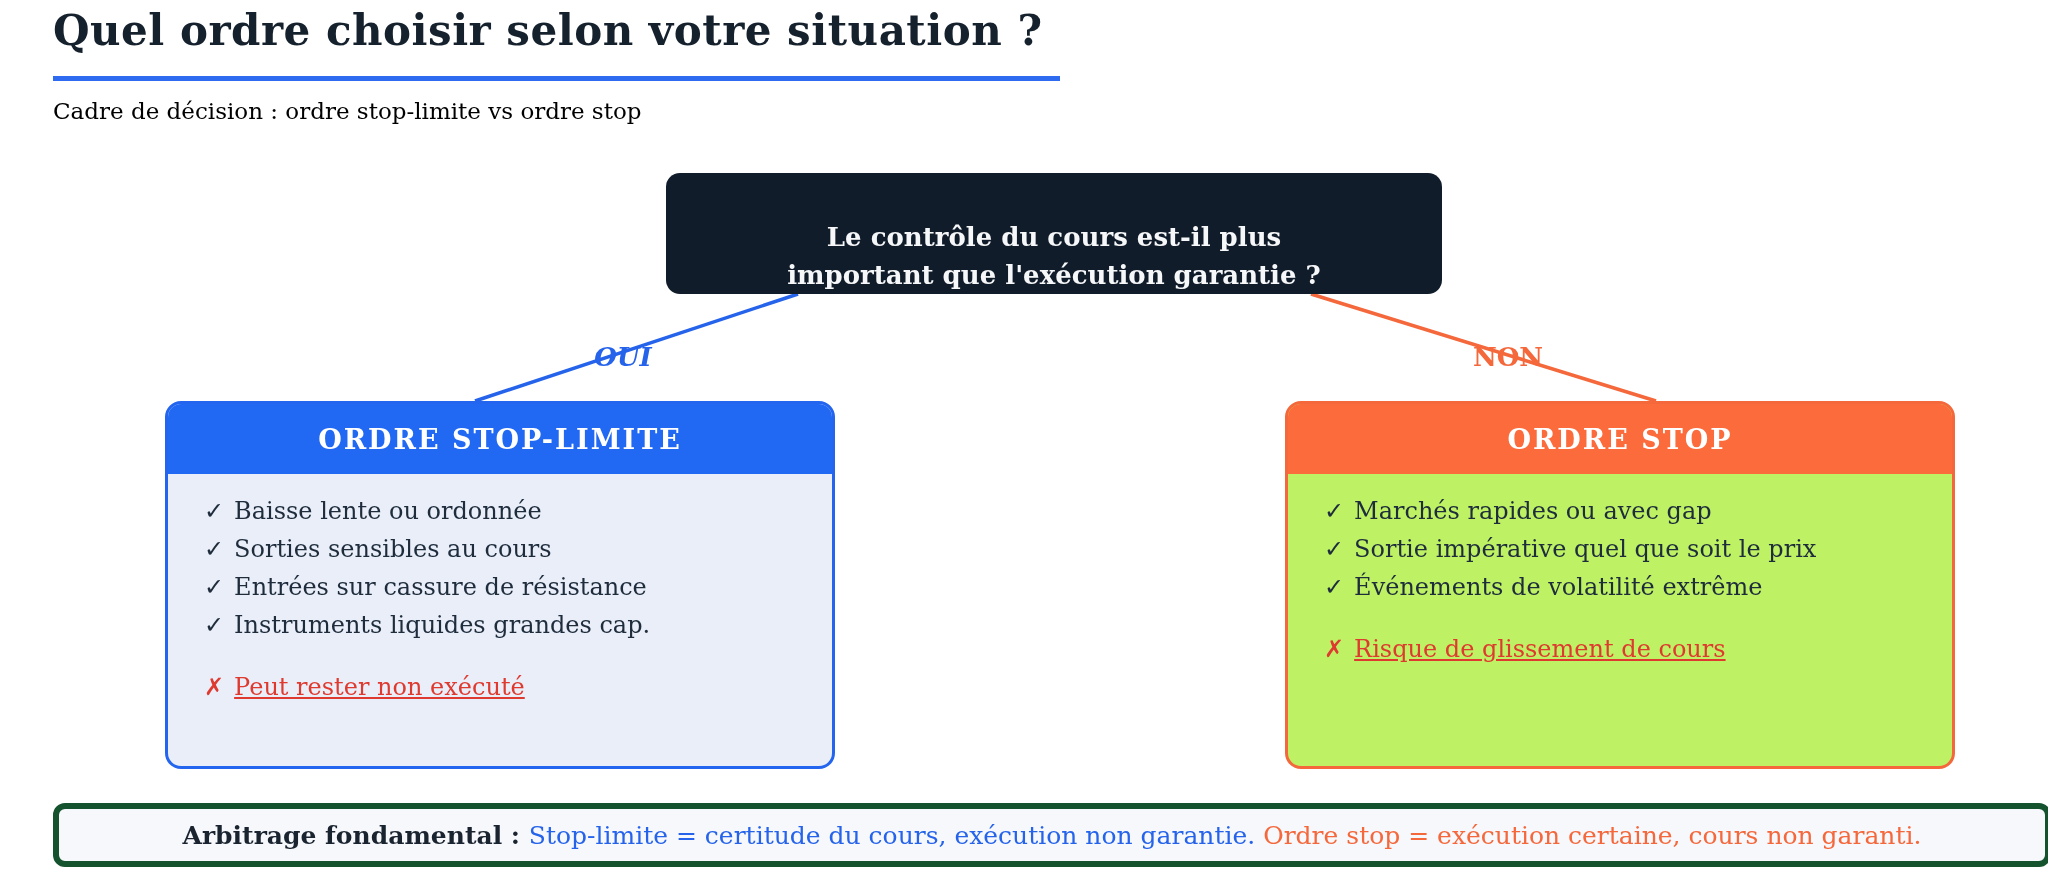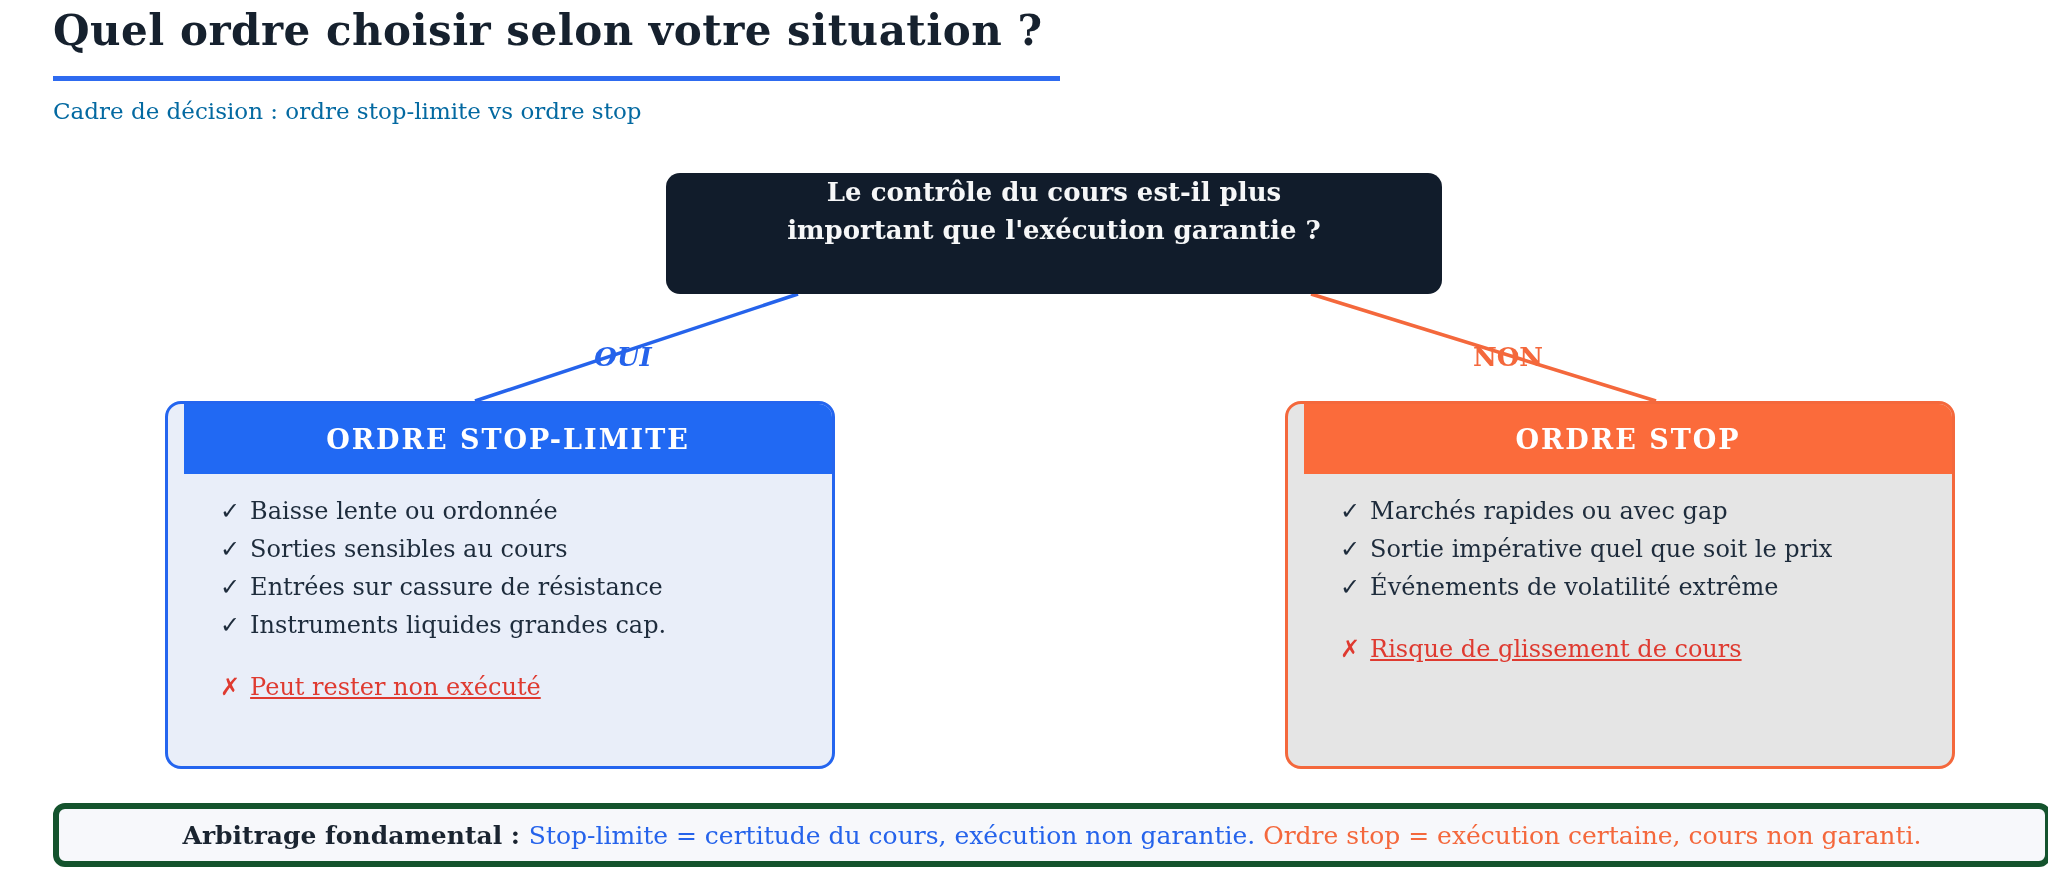--- a/index.html
+++ b/index.html
@@ -15,55 +15,55 @@
     position: absolute; left: 25px; top: 6px;
     font-size: 42px; font-weight: bold; color: #16212e;
     letter-spacing: 0.5px;
   }
   .title-underline {
     position: absolute; left: 25px; top: 76px;
     width: 1007px; height: 5px; background: #2e6bf0;
   }
   .page-subtitle {
     position: absolute; left: 25px; top: 98px;
-    font-size: 23px; color: #0369a1;
+    font-size: 23px; color: #000000;
   }
 
   
   svg.connectors { position: absolute; left: 0; top: 0; width: 2048px; height: 885px; }
   .line-yes { stroke: #2563eb; stroke-width: 3.5; }
   .line-no  { stroke: #f4683c; stroke-width: 3.5; }
 
   
   .root-node {
     position: absolute; left: 638px; top: 173px;
     width: 776px; height: 121px;
     background: #111c2b; border-radius: 14px;
-    display: flex; align-items: flex-start; justify-content: center;
+    display: flex; align-items: flex-end; justify-content: center;
   }
   .root-node .q-text {
     max-width: 545px; text-align: center;
     color: #f6f7f8; font-size: 26px; font-weight: bold; line-height: 38px;
   }
 
   
   .branch-label {
     position: absolute; transform: translate(-50%, -50%);
     font-size: 26px; font-weight: bold;
   }
   .branch-label.yes { left: 595px; top: 357px; color: #2563eb; font-style: italic; }
   .branch-label.no  { left: 1480px; top: 357px; color: #f4683c; }
 
   
   .card {
     position: absolute; top: 401px; width: 670px; height: 368px;
-    border-radius: 16px; overflow: hidden; padding-left: 16px;
+    border-radius: 16px; overflow: hidden;
   }
   .card.left  { left: 137px;  border: 3px solid #2465ef; background: #e9eef9; }
-  .card.right { left: 1257px; border: 3px solid #f4683c; background: #e5e5e5; }
+  .card.right { left: 1257px; border: 3px solid #f4683c; background: #bef264; }
   .card-header {
     height: 70px; display: flex; align-items: center; justify-content: center;
     color: #ffffff; font-size: 27px; font-weight: bold; letter-spacing: 2px;
   }
   .card.left  .card-header { background: #2169f3; }
   .card.right .card-header { background: #fb6b3b; }
   .card-body { padding: 18px 36px 0 36px; }
   .card-body ul { list-style: none; }
   .card-body li {
     font-size: 24px; color: #1e2c3c; line-height: 38px;

